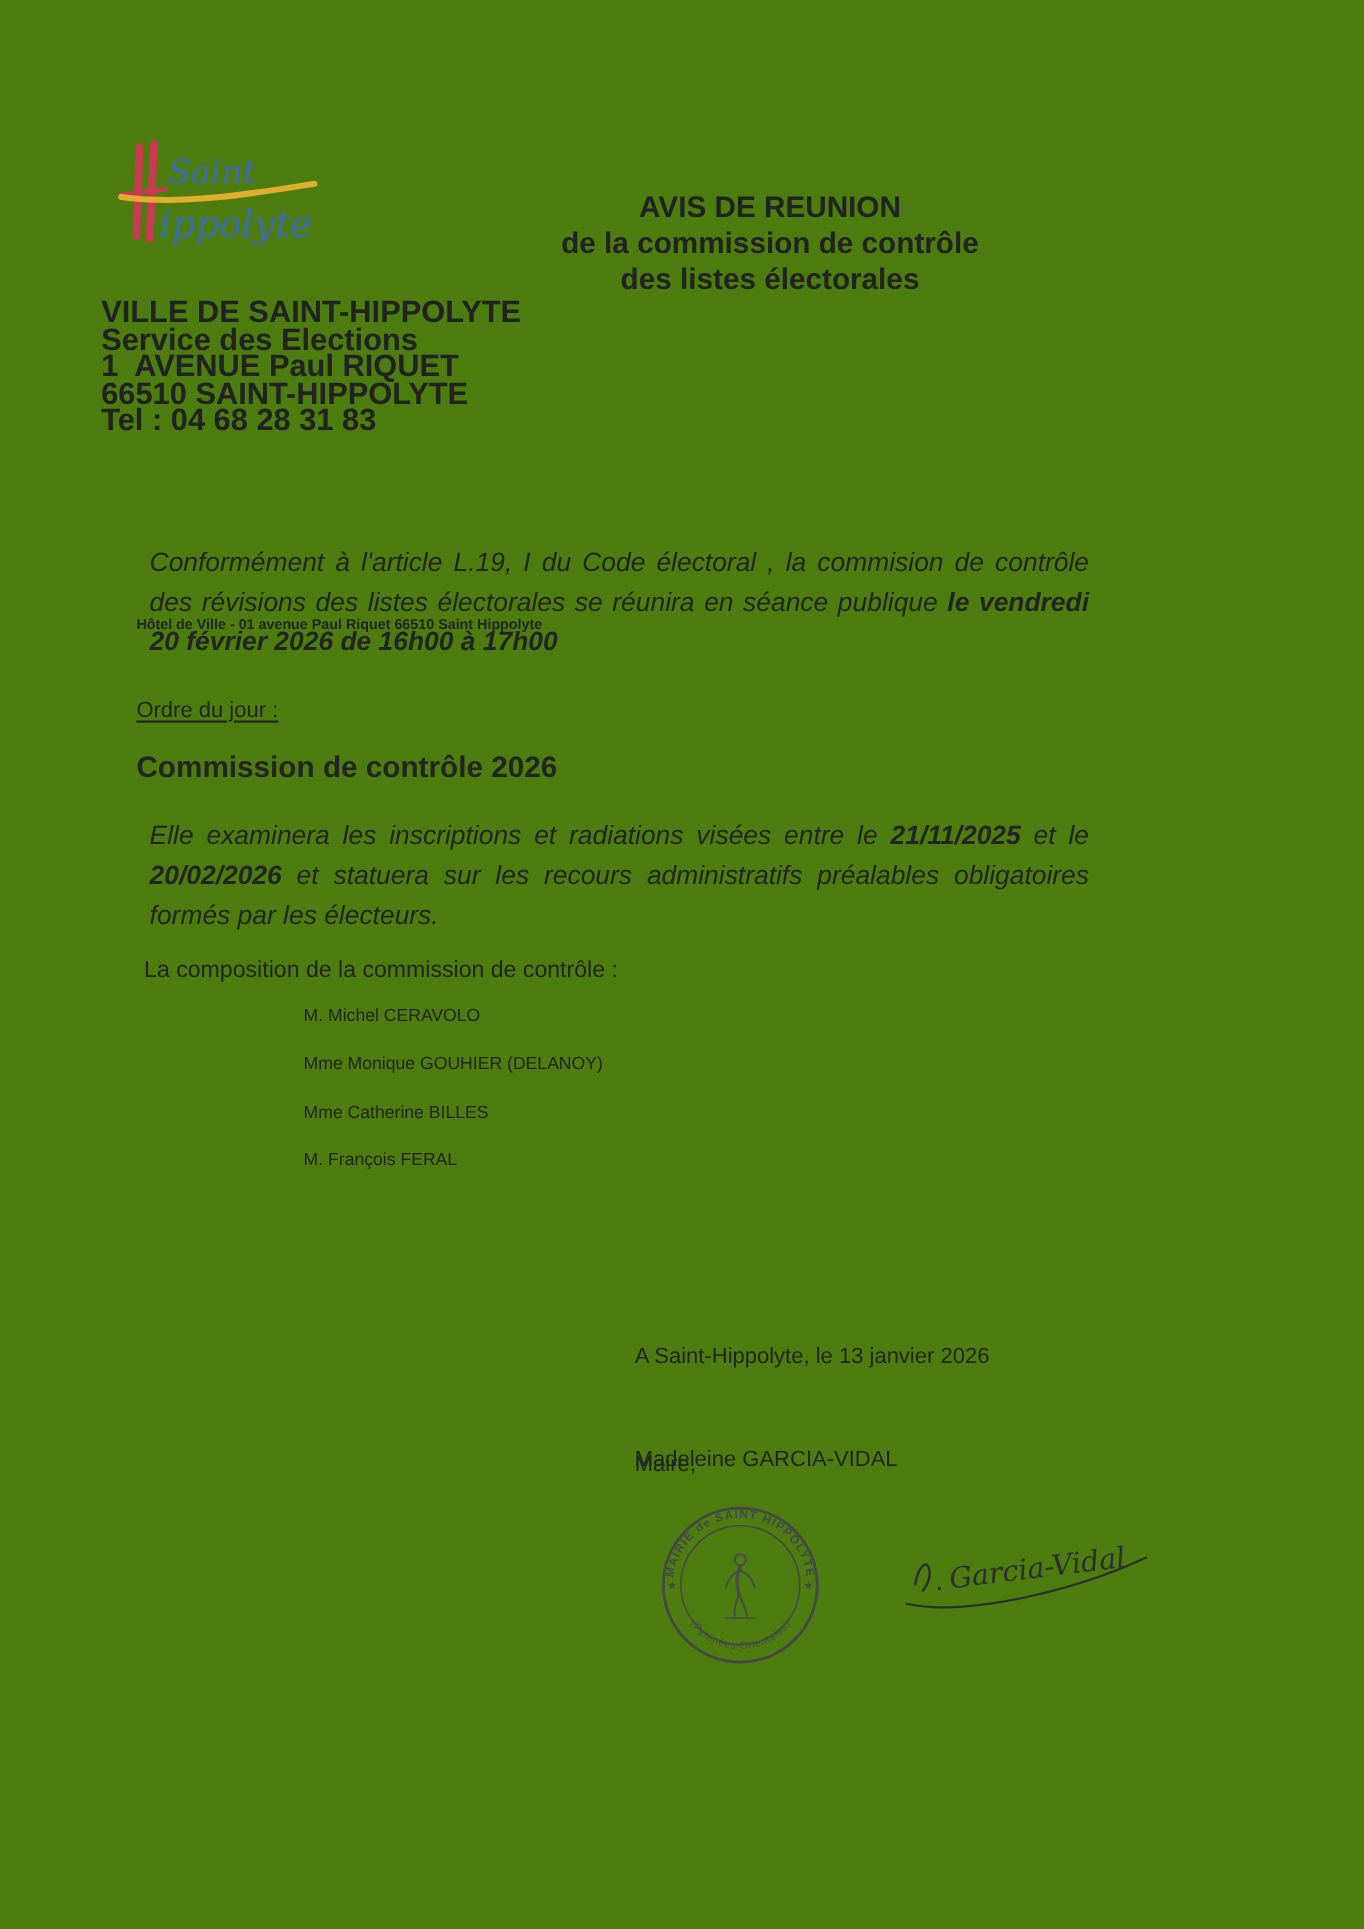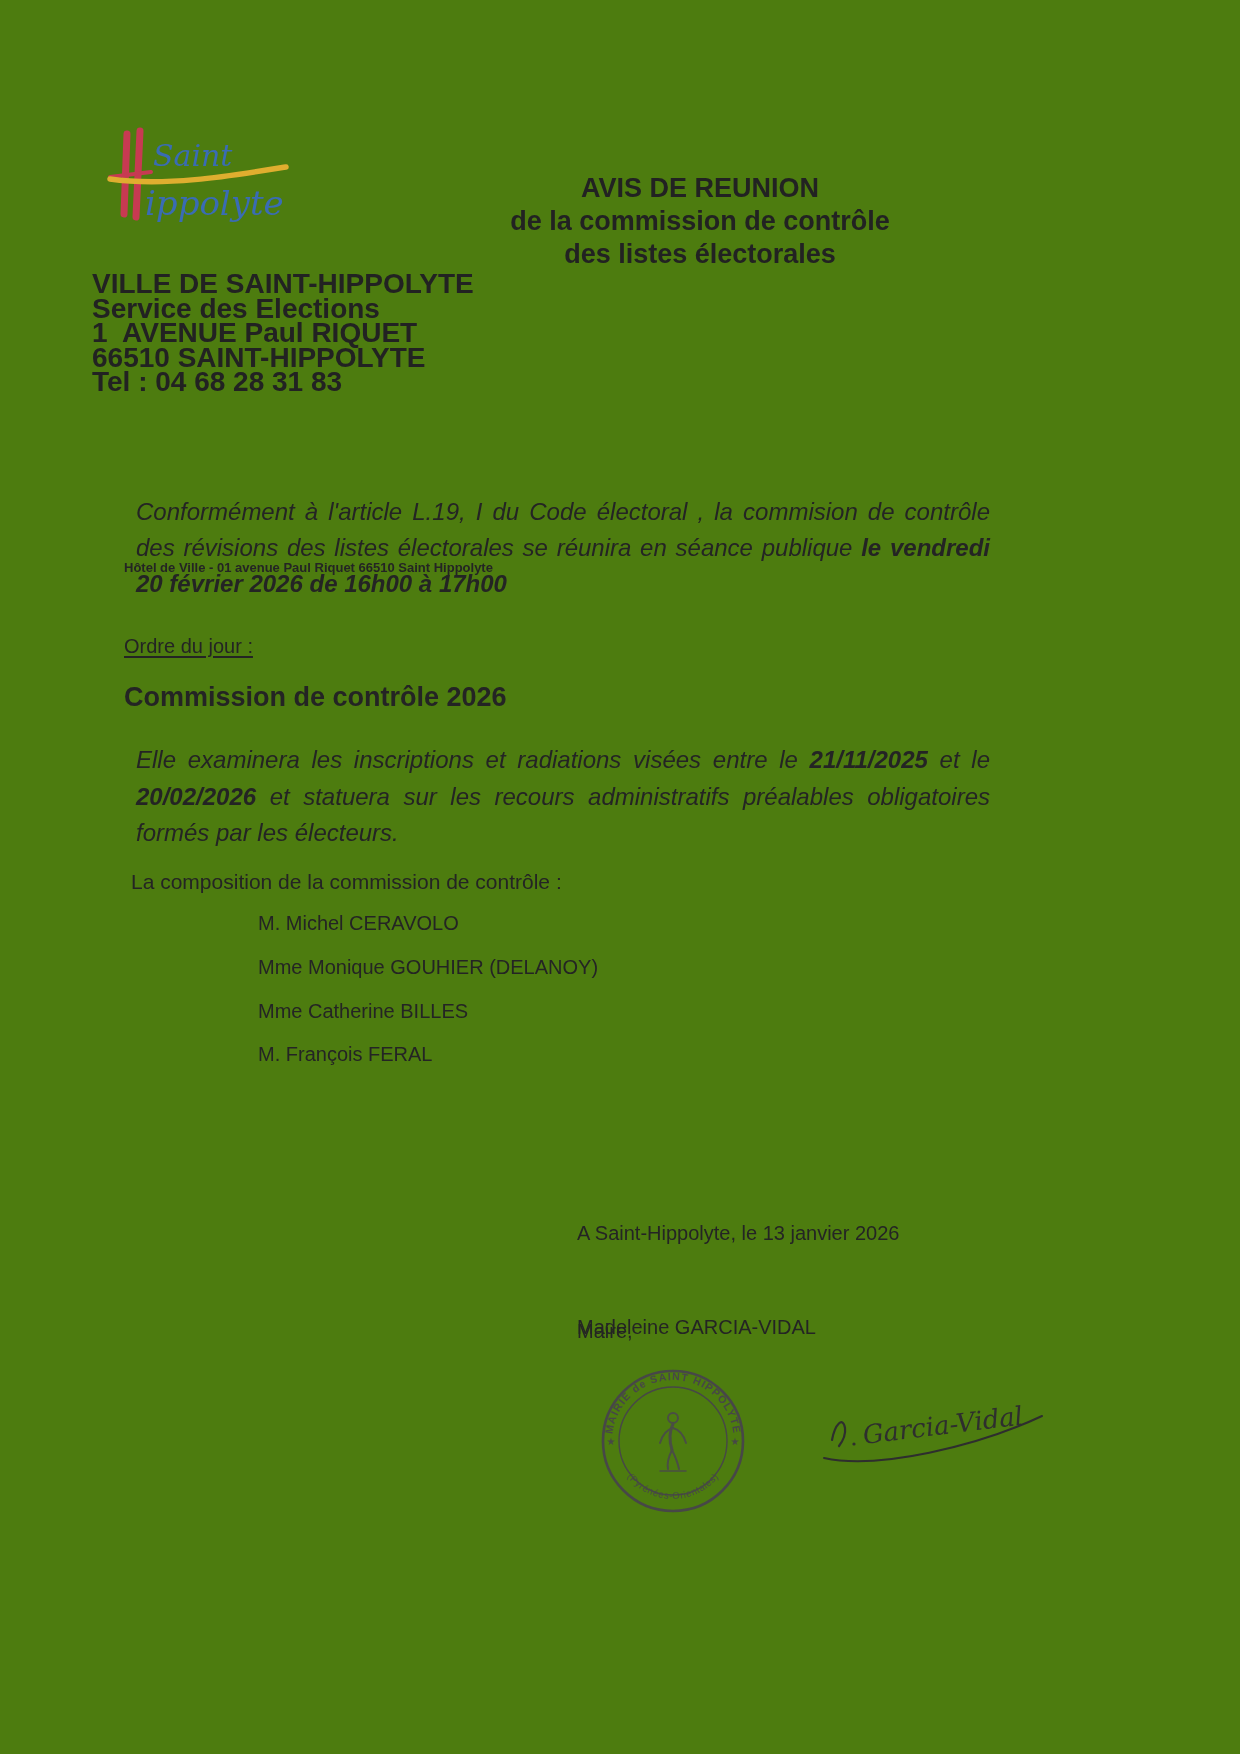--- a/index.html
+++ b/index.html
@@ -31,21 +31,21 @@
     text-align:justify;
     font-style:italic;
   }
   .p1{top:494px;}
   .p2{top:742px;line-height:36.5px;}
   .venue{left:124px;top:560px;font-size:13px;font-weight:bold;color:#242424;}
   .agenda-heading{left:124px;top:635px;font-size:20px;color:#242424;
     text-decoration:underline;text-underline-offset:3px;}
   .agenda-item{left:124px;top:682px;font-size:27px;font-weight:bold;color:#242424;}
   .composition{left:131px;top:858px;font-size:21px;color:#242424;margin-top:12px;}
-  .members{left:258px;top:902px;font-size:20px;line-height:43.8px;color:#242424;}
+  .members{left:276px;top:902px;font-size:16px;line-height:43.8px;color:#242424;}
   .closing{font-size:20px;color:#242424;}
   .c1{left:577px;top:1222px;}
   .c2{left:577px;top:1320px;}
   .c3{left:577px;top:1316px;}
   .logo-box{left:105px;top:122px;width:195px;height:118px;}
   .stamp-box{left:598px;top:1366px;width:150px;height:150px;}
   .sig-box{left:818px;top:1388px;width:230px;height:100px;}
   .script{font-family:"DejaVu Serif",serif;font-style:italic;}
   b{font-weight:bold;}
 </style>

